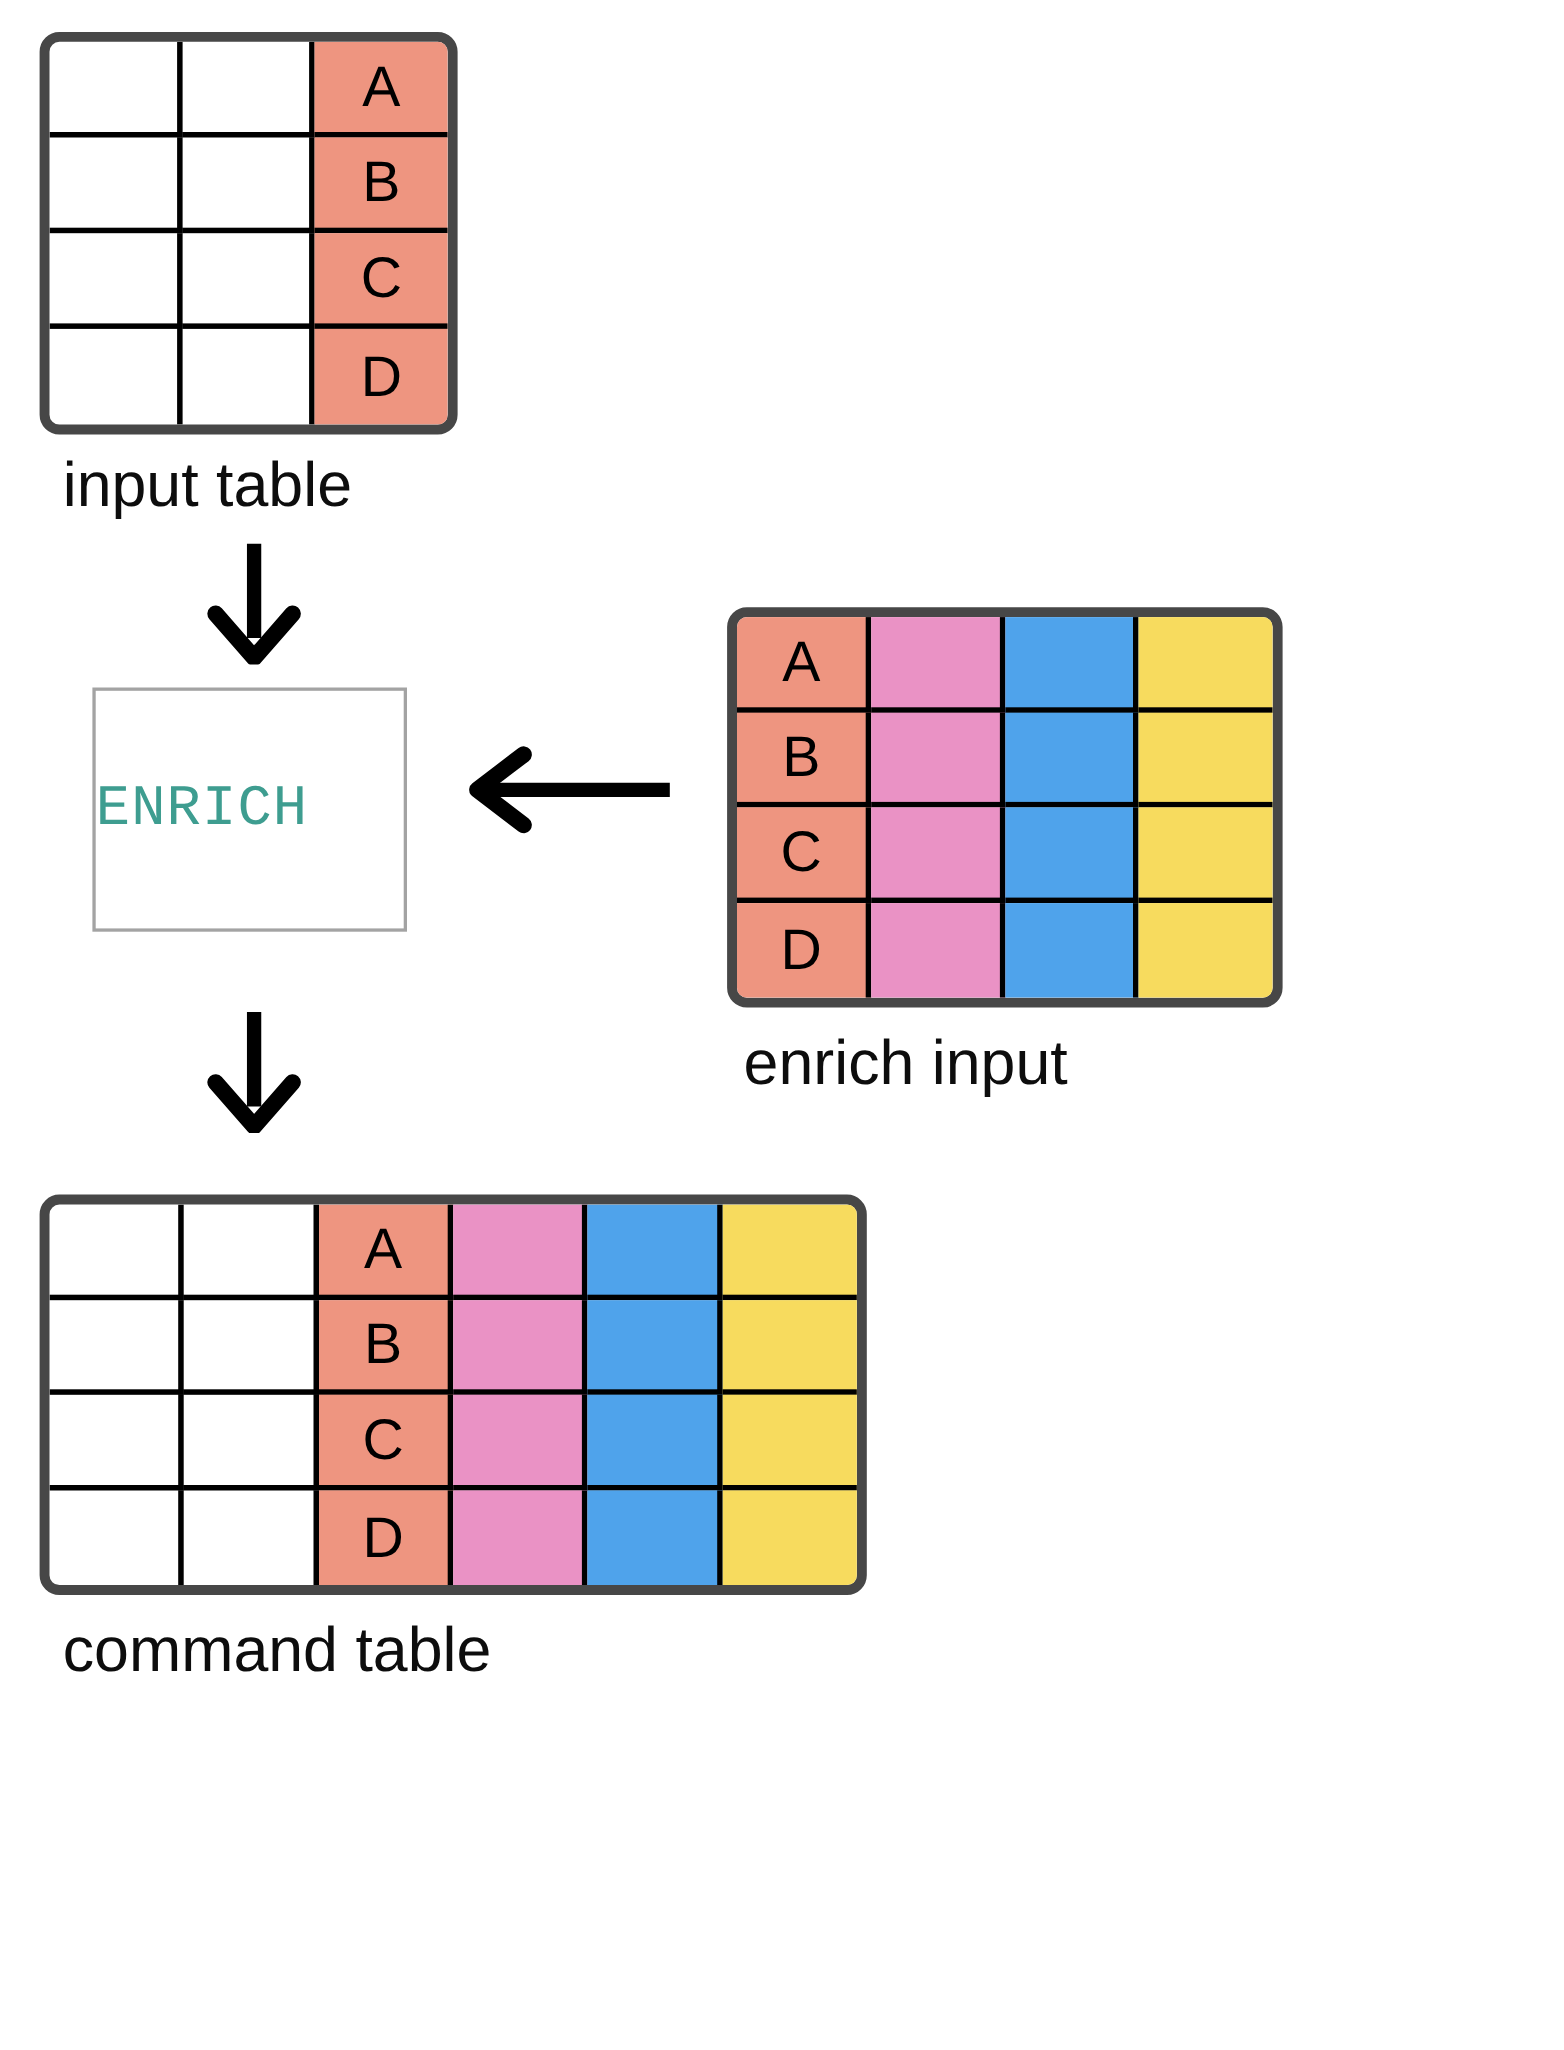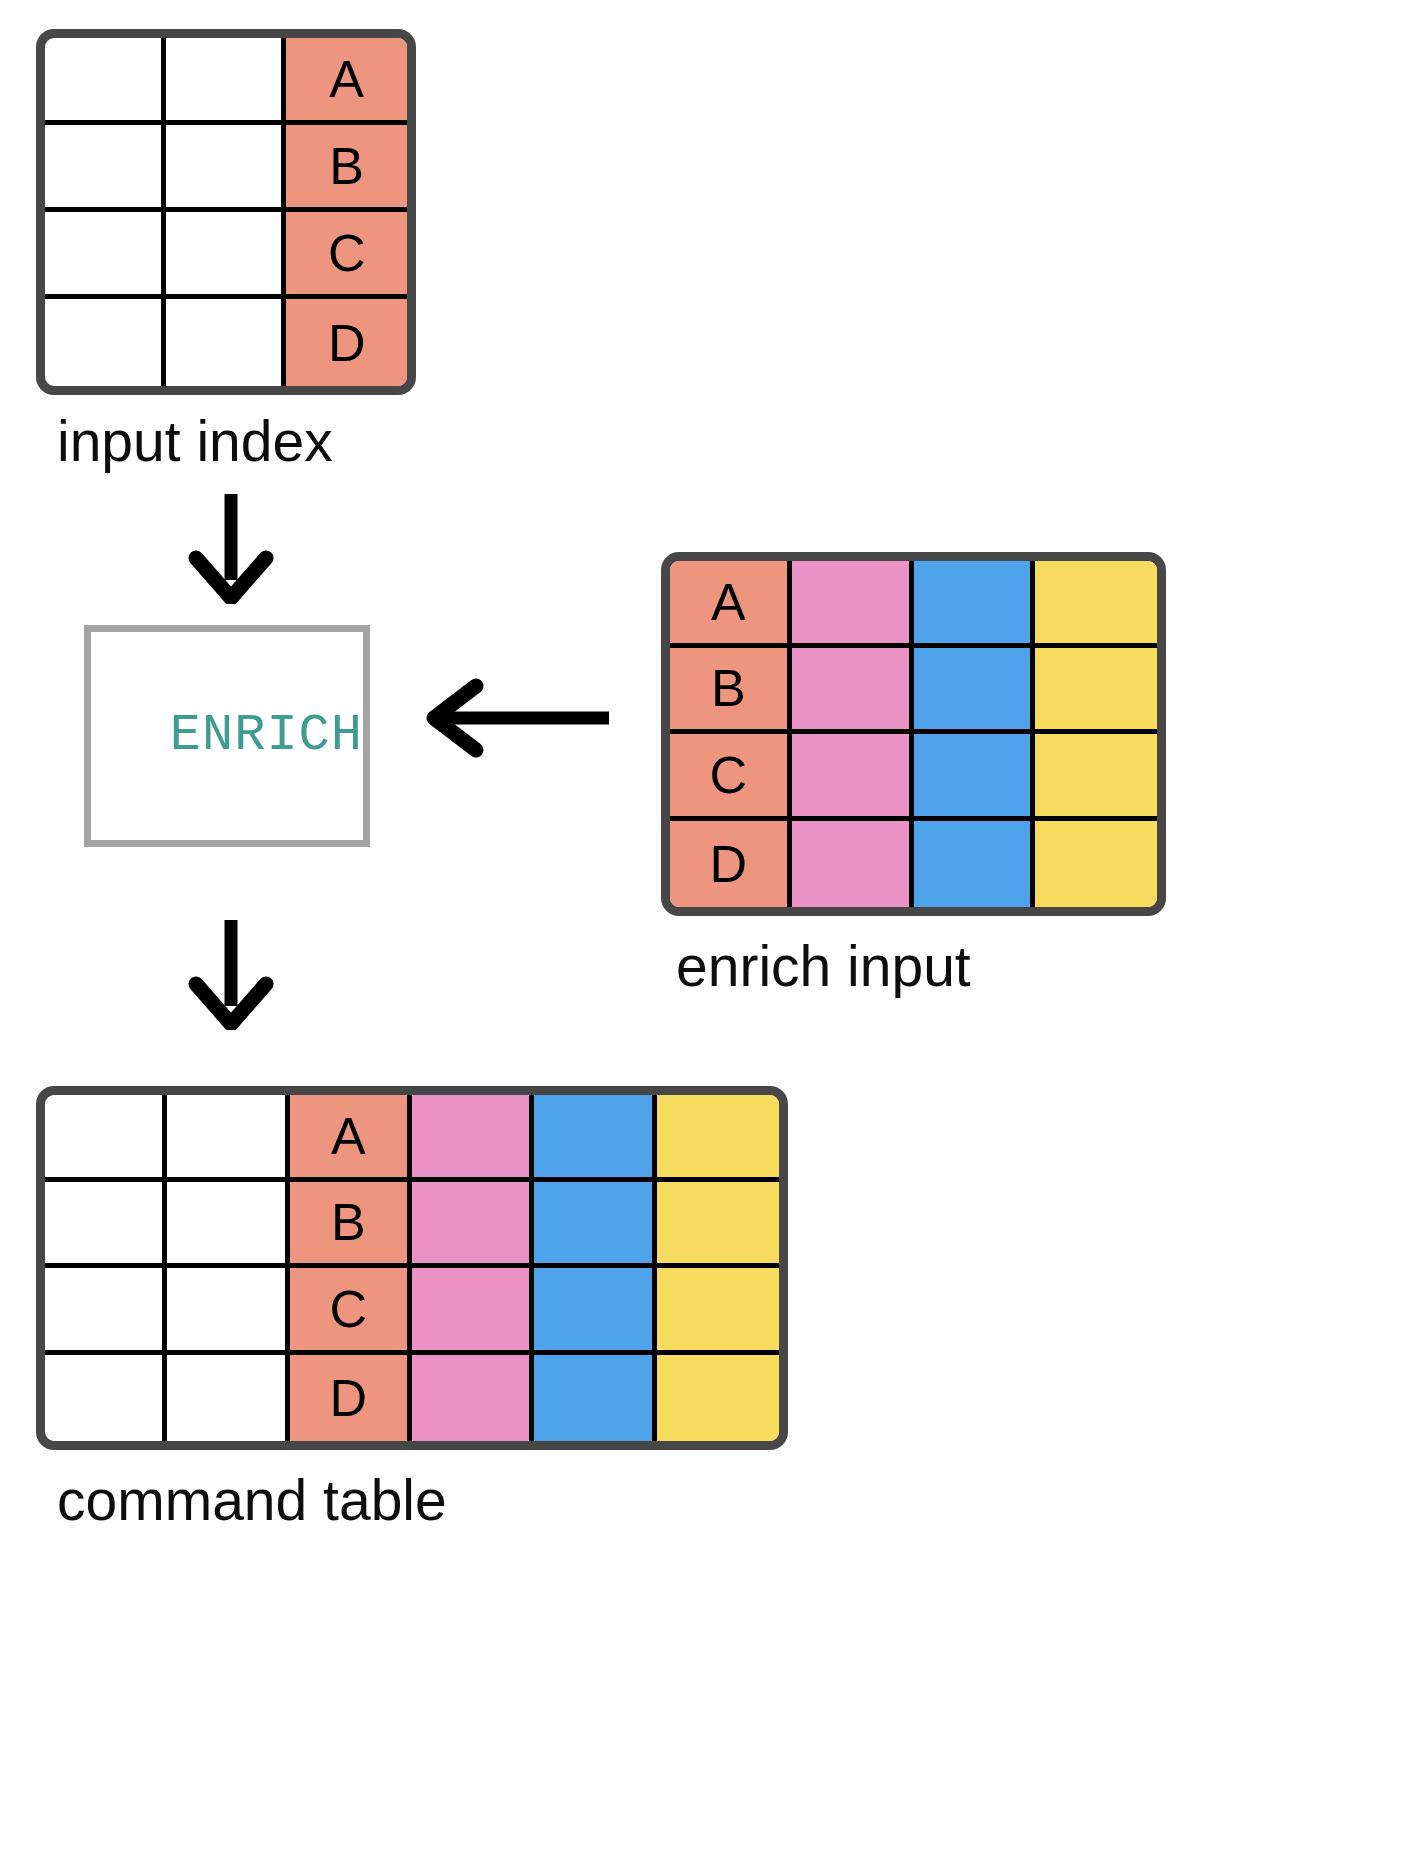--- a/index.html
+++ b/index.html
@@ -58,25 +58,25 @@
     font-size: 57px;
     color: #0d0d0d;
     white-space: nowrap;
     line-height: 1;
   }
 
   
   #command-box {
     position: absolute;
     box-sizing: border-box;
-    border: 7px solid #a3a3a3;
+    border: 3px solid #a3a3a3;
     background: #ffffff;
     display: flex;
     flex-direction: column;
-    align-items: flex-end;
+    align-items: flex-start;
     justify-content: center;
   }
   #command-box .cmd-line {
     font-family: "Liberation Mono", "DejaVu Sans Mono", monospace;
     font-size: 52px;
     color: #3e9d90;
     line-height: 1.22;
     letter-spacing: 1px;
     white-space: nowrap;
   }
@@ -106,21 +106,21 @@
       <div class="cell"></div>
       <div class="cell"></div>
       <div class="cell last-col" style="background:#EE9580;">C</div>
 
       <div class="cell last-row"></div>
       <div class="cell last-row"></div>
       <div class="cell last-col last-row" style="background:#EE9580;">D</div>
     </div>
   </div>
 
-  <span class="caption" style="left:57px; top:413px;">input index</span>
+  <span class="caption" style="left:57px; top:413px;">input table</span>
 
   <div class="arrow" style="left:186px; top:494px;">
     <svg width="90" height="110" viewBox="0 0 90 110" aria-hidden="true">
       <line x1="45" y1="0" x2="45" y2="86" stroke="#000000" stroke-width="13" stroke-linecap="butt"></line>
       <path d="M 10 64 L 45 104 L 80 64" fill="none" stroke="#000000" stroke-width="15" stroke-linecap="round" stroke-linejoin="round"></path>
     </svg>
   </div>
 
   <div id="command-box" style="left:84px; top:625px; width:286px; height:222px;">
     <span class="cmd-line">ENRICH</span>

